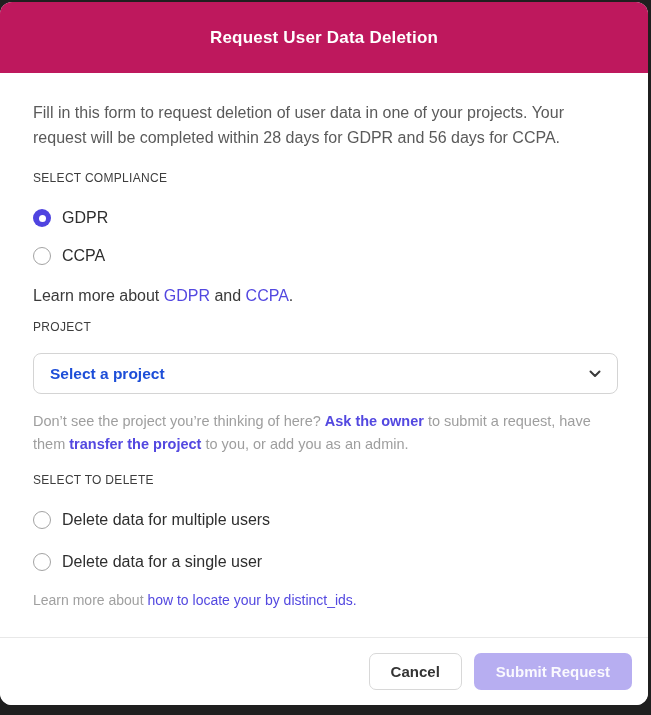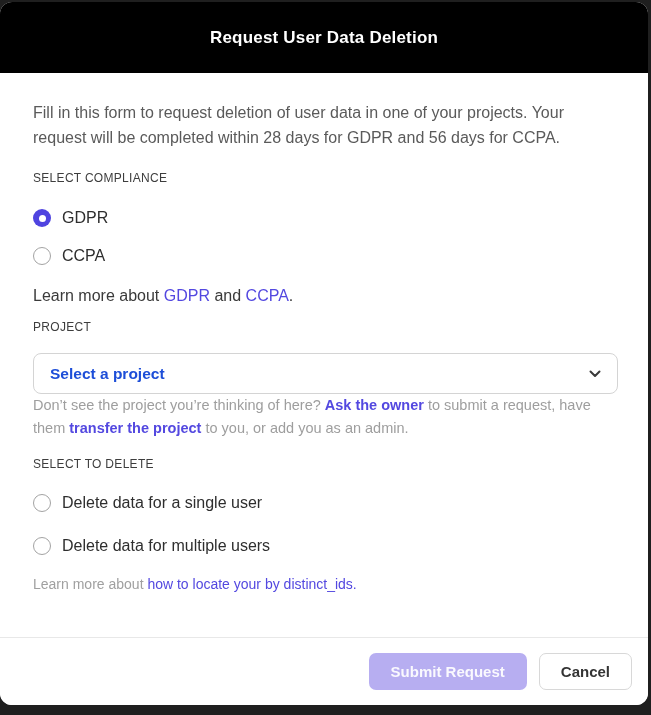--- a/index.html
+++ b/index.html
@@ -16,21 +16,21 @@
     left: 0; top: 2px;
     width: 648px; height: 703px;
     background: #ffffff;
     border-radius: 12px;
     overflow: hidden;
     display: flex;
     flex-direction: column;
   }
   .modal-header {
     height: 71px;
-    background: #000000;
+    background: #be185d;
     display: flex;
     align-items: center;
     justify-content: center;
     flex: 0 0 auto;
   }
   .modal-title {
     color: #ffffff;
     font-size: 17px;
     font-weight: bold;
     letter-spacing: 0.2px;
@@ -112,20 +112,21 @@
     padding: 0 16px 0 16px;
     cursor: pointer;
   }
   .select-value {
     font-size: 15.5px;
     font-weight: bold;
     color: #1d4ed8;
   }
   .chevron { display: flex; align-items: center; }
   .help-text {
+    margin-top: 16px;
     font-size: 14.5px;
     line-height: 23px;
     color: #9e9e9e;
     max-width: 570px;
   }
   .help-text .link { font-weight: bold; }
   .lbl-users { margin-top: 17px; }
   .row-single { margin-top: 22px; }
   .row-multi { margin-top: 23px; }
   .distinct-line {
@@ -205,33 +206,33 @@
           <svg width="12" height="8" viewBox="0 0 12 8">
               <path d="M1.5 1.5 L6 6 L10.5 1.5" fill="none" stroke="#3a3a3a" stroke-width="2" stroke-linecap="round" stroke-linejoin="round"></path>
             </svg>
         </span>
       </div>
 
       <p class="help-text"><span>Don’t see the project you’re thinking of here? </span><a class="link">Ask the owner</a><span> to submit a request, have them </span><a class="link">transfer the project</a><span> to you, or add you as an admin.</span></p>
 
       <div class="section-label lbl-users">SELECT TO DELETE</div>
 
+      <div class="radio-row row-multi">
+        <span class="radio unchecked"></span>
+        <span class="radio-label">Delete data for multiple users</span>
+      </div>
+
       <div class="radio-row row-single">
         <span class="radio unchecked"></span>
         <span class="radio-label">Delete data for a single user</span>
       </div>
 
-      <div class="radio-row row-multi">
-        <span class="radio unchecked"></span>
-        <span class="radio-label">Delete data for multiple users</span>
-      </div>
-
       <p class="distinct-line"><span>Learn more about </span><a class="link">how to locate your by distinct_ids.</a></p>
 
     </div>
 
     <div class="modal-footer">
+      <button class="btn btn-cancel">Cancel</button>
       <button class="btn btn-submit" disabled="">Submit Request</button>
-      <button class="btn btn-cancel">Cancel</button>
     </div>
 
   </div>
 </div>
 
 </body></html>

